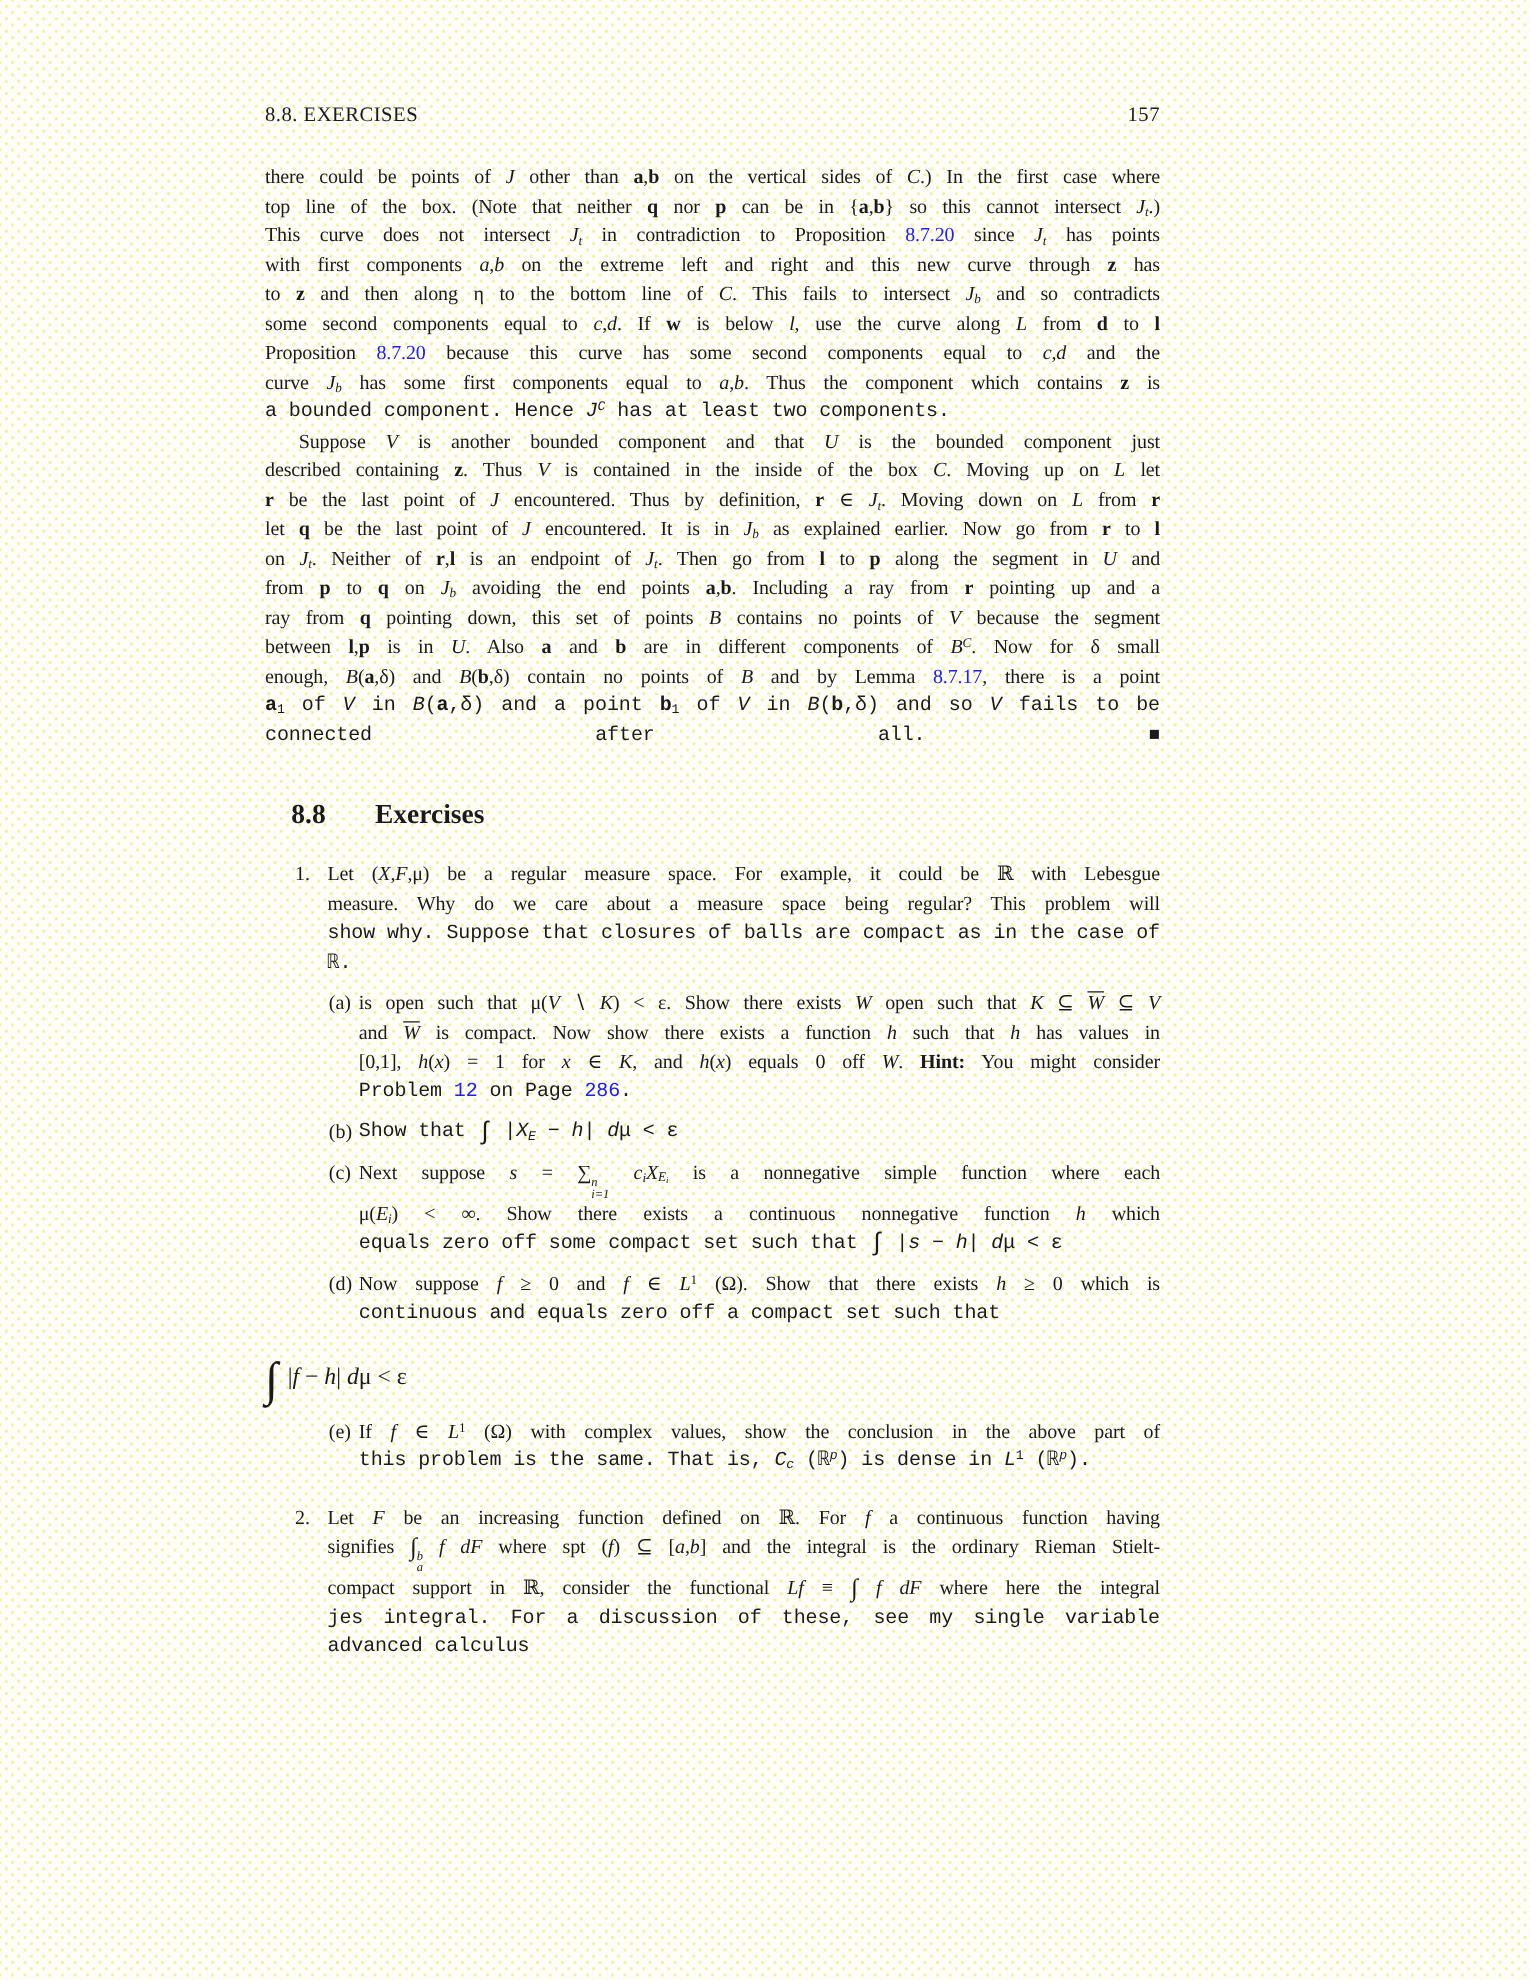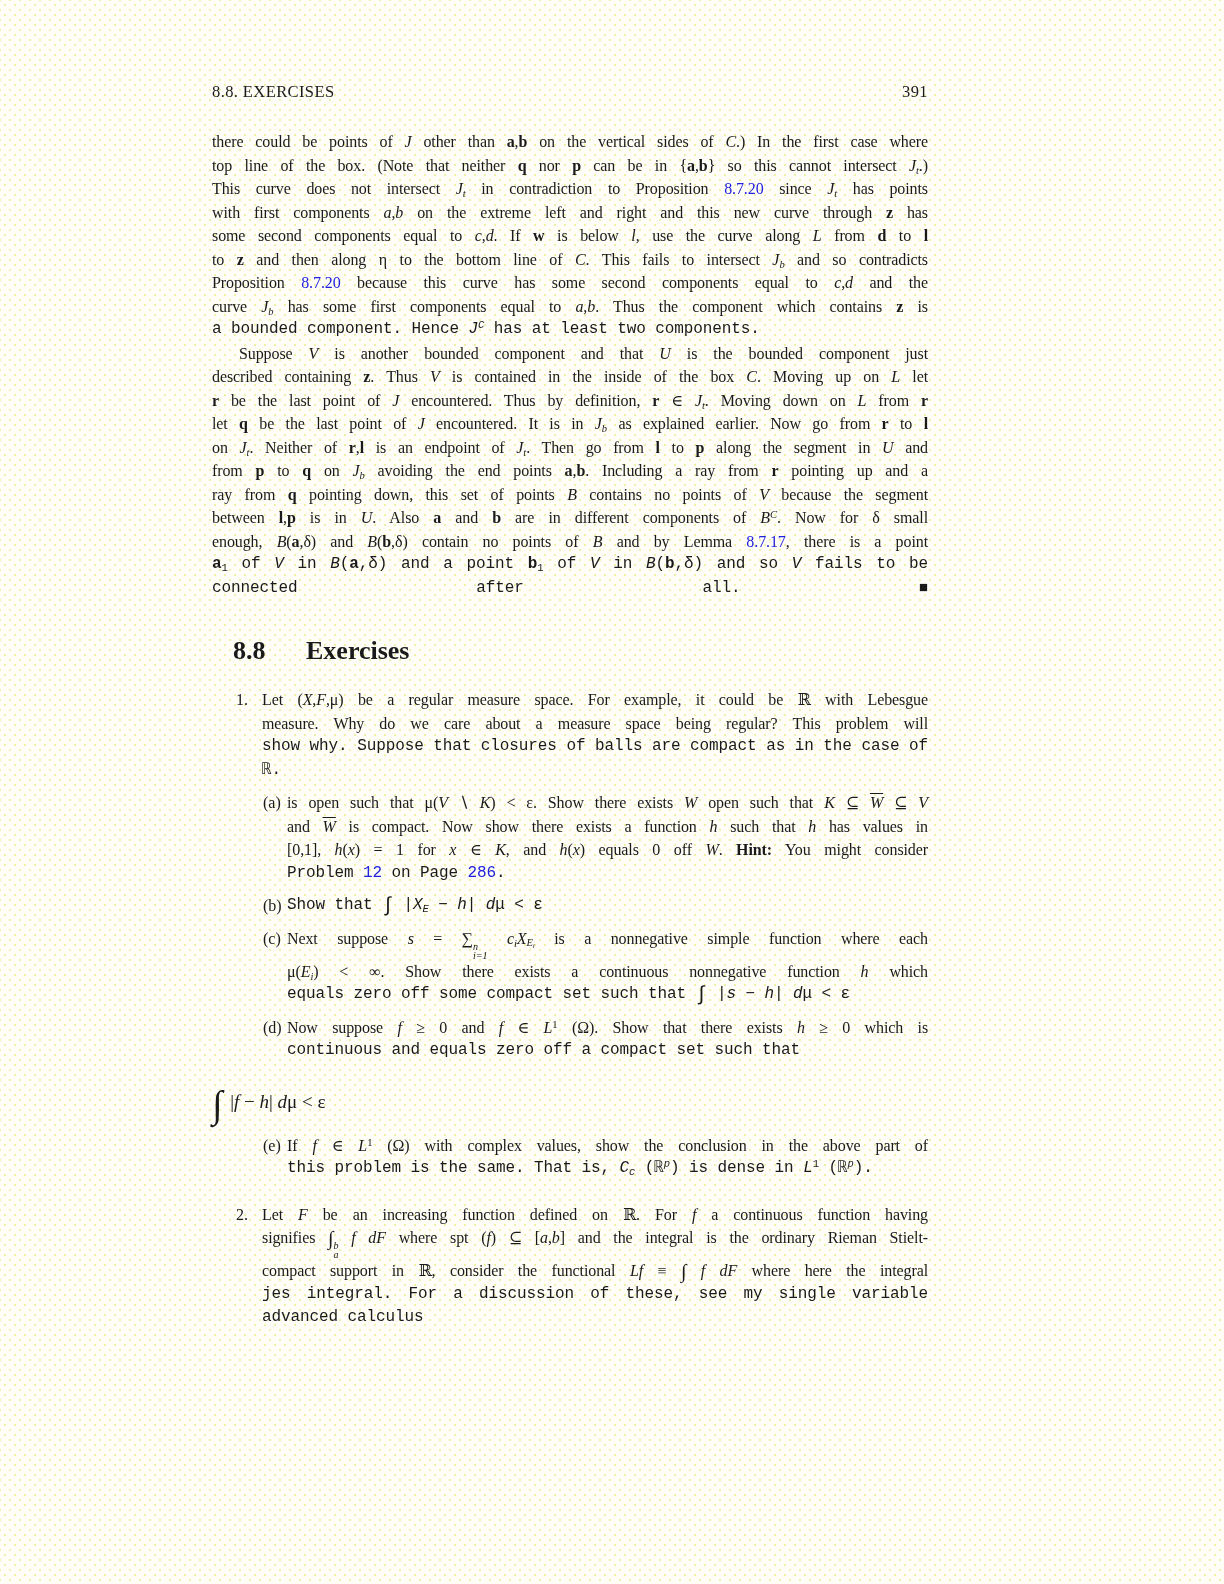--- a/index.html
+++ b/index.html
@@ -16,21 +16,21 @@
     color:#1a1a1a;
     font-family:"Liberation Serif","DejaVu Serif",serif;
   }
   .content{width:716px;margin-left:212px;padding-top:82px;}
   .runhead{display:flex;justify-content:space-between;font-size:16.5px;line-height:20px;margin-bottom:28px;letter-spacing:0.4px;}
   .para{font-size:16px;letter-spacing:-0.1px;}
   .tline{line-height:23.5px;text-align:justify;text-align-last:justify;white-space:normal;}
   .tline.tlast{text-align-last:left;font-family:Liberation Mono, monospace;}
   .fulllast .tline.tlast{text-align-last:justify;}
   .indent .tline:first-child{text-indent:27px;}
-  .sechead{font-size:26px;font-weight:bold;margin:32px 0 18px 21px;line-height:38px;letter-spacing:0;}
+  .sechead{font-size:22px;font-weight:bold;margin:32px 0 18px 21px;line-height:38px;letter-spacing:0;}
   .secnum{margin-right:34px;}
   .exercise{position:relative;padding-left:50px;margin-top:14px;}
   .exnum{position:absolute;left:24px;top:0;font-size:16px;line-height:23.5px;}
   .subitem{position:relative;padding-left:25px;margin-top:9px;}
   .sublabel{position:absolute;left:1px;top:0;font-size:16px;line-height:23.5px;}
   .lnk{color:#2222dd;margin-top:40px;}
   sub{font-size:66%;vertical-align:-0.25em;line-height:0;}
   sup{font-size:66%;vertical-align:0.45em;line-height:0;}
   .ol{text-decoration:overline;text-decoration-thickness:1px;}
   .scr{font-style:italic;}
@@ -42,30 +42,30 @@
   .bigint{font-size:38px;line-height:0;vertical-align:-9px;margin-right:3px;}
 </style>
 </head>
 <body>
 
 <div class="page">
   <div class="content">
 
     <div class="runhead">
       <span>8.8.  EXERCISES</span>
-      <span>391</span>
+      <span>157</span>
     </div>
 
     <div class="para">
         <div class="tline">there could be points of <i>J</i> other than <b>a</b>,<b>b</b> on the vertical sides of <i>C</i>.) In the first case where</div>
         <div class="tline">top line of the box. (Note that neither <b>q</b> nor <b>p</b> can be in {<b>a</b>,<b>b</b>} so this cannot intersect <i>J<sub>t</sub></i>.)</div>
         <div class="tline">This curve does not intersect <i>J<sub>t</sub></i> in contradiction to Proposition <span class="lnk">8.7.20</span> since <i>J<sub>t</sub></i> has points</div>
         <div class="tline">with first components <i>a</i>,<i>b</i> on the extreme left and right and this new curve through <b>z</b> has</div>
+        <div class="tline">to <b>z</b> and then along η to the bottom line of <i>C</i>.  This fails to intersect <i>J<sub>b</sub></i> and so contradicts</div>
         <div class="tline">some second components equal to <i>c</i>,<i>d</i>.  If <b>w</b> is below <i>l</i>, use the curve along <i>L</i> from <b>d</b> to <b>l</b></div>
-        <div class="tline">to <b>z</b> and then along η to the bottom line of <i>C</i>.  This fails to intersect <i>J<sub>b</sub></i> and so contradicts</div>
         <div class="tline">Proposition <span class="lnk">8.7.20</span> because this curve has some second components equal to <i>c</i>,<i>d</i> and the</div>
         <div class="tline">curve <i>J<sub>b</sub></i> has some first components equal to <i>a</i>,<i>b</i>. Thus the component which contains <b>z</b> is</div>
         <div class="tline tlast">a bounded component. Hence <i>J<sup>C</sup></i> has at least two components.</div>
       </div>
     <div class="para indent fulllast">
         <div class="tline">Suppose <i>V</i> is another bounded component and that <i>U</i> is the bounded component just</div>
         <div class="tline">described containing <b>z</b>. Thus <i>V</i> is contained in the inside of the box <i>C</i>. Moving up on <i>L</i> let</div>
         <div class="tline"><b>r</b> be the last point of <i>J</i> encountered. Thus by definition, <b>r</b> ∈ <i>J<sub>t</sub></i>.  Moving down on <i>L</i> from <b>r</b></div>
         <div class="tline">let <b>q</b> be the last point of <i>J</i> encountered. It is in <i>J<sub>b</sub></i> as explained earlier. Now go from <b>r</b> to <b>l</b></div>
         <div class="tline">on <i>J<sub>t</sub></i>.  Neither of <b>r</b>,<b>l</b> is an endpoint of <i>J<sub>t</sub></i>.  Then go from <b>l</b> to <b>p</b> along the segment in <i>U</i> and</div>

